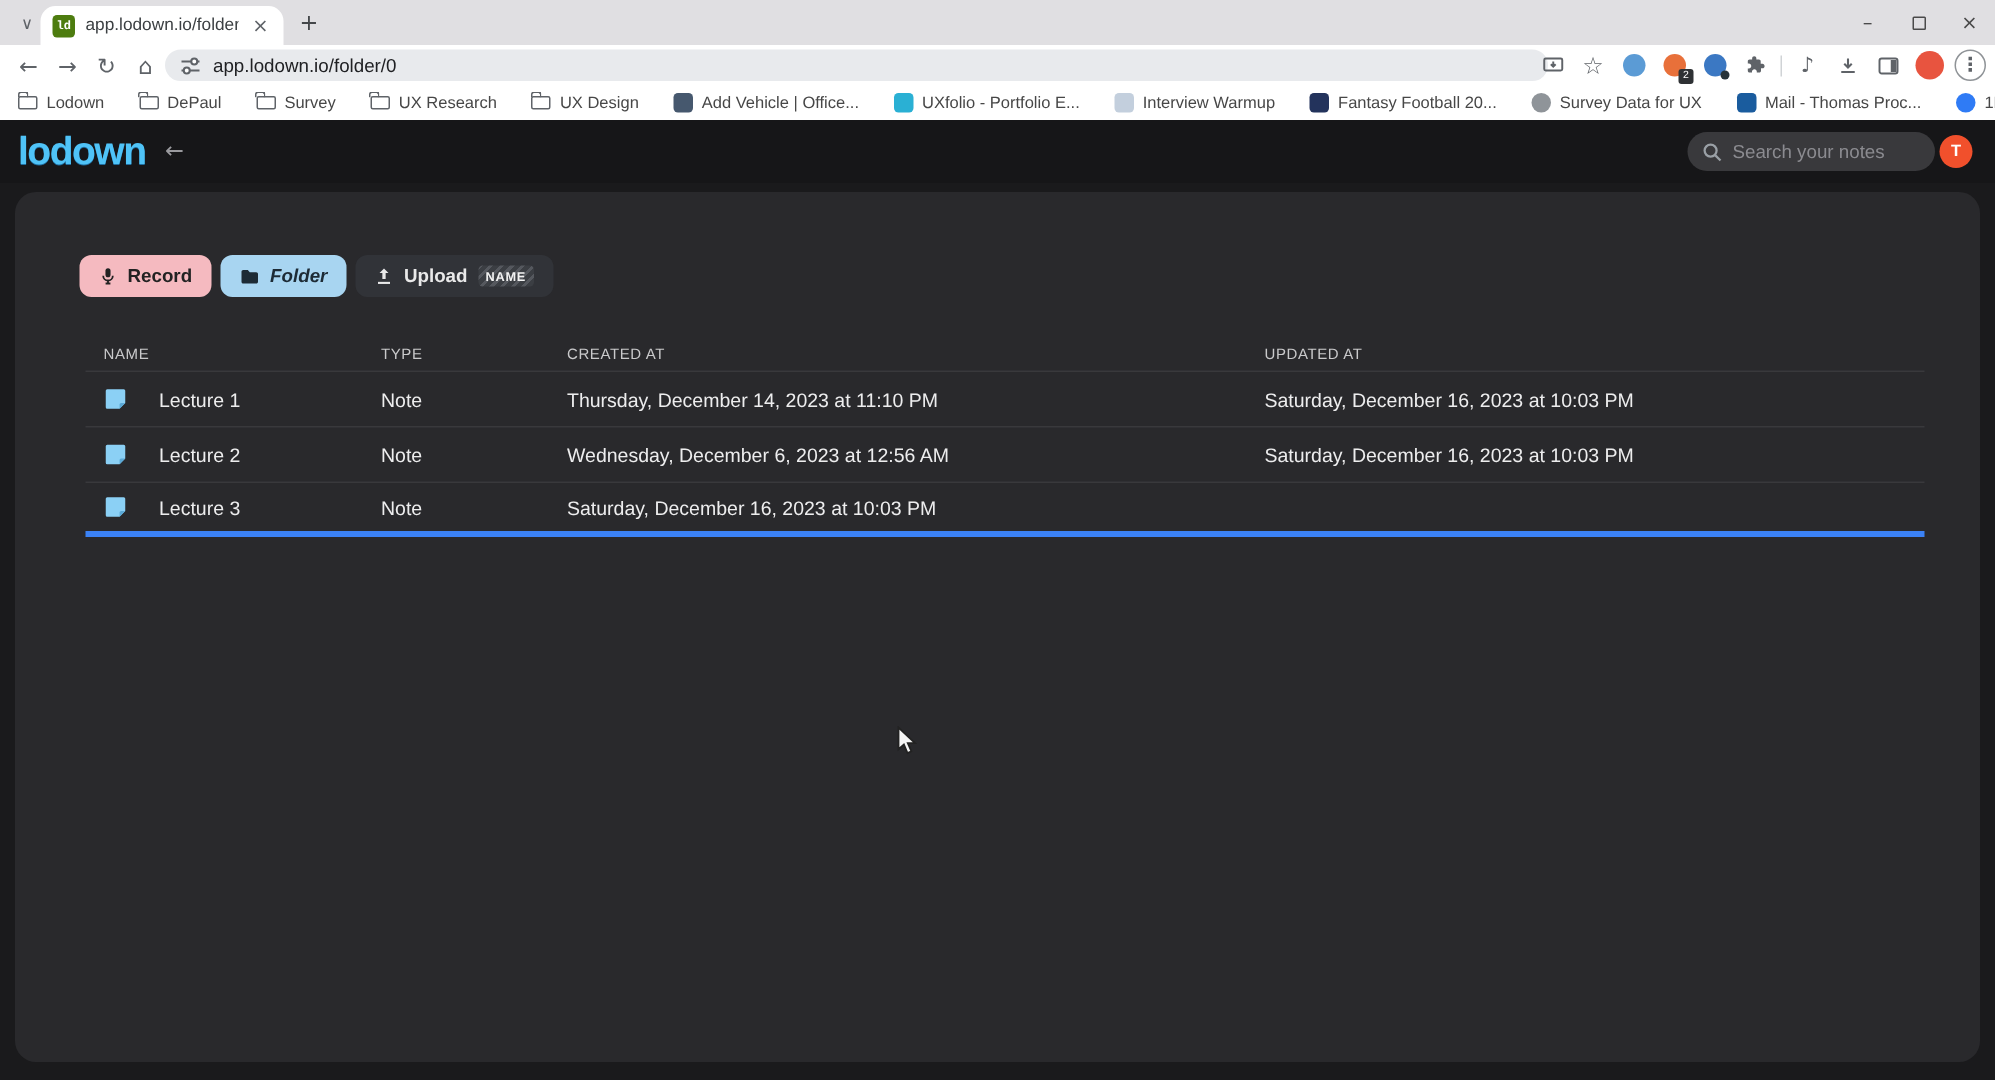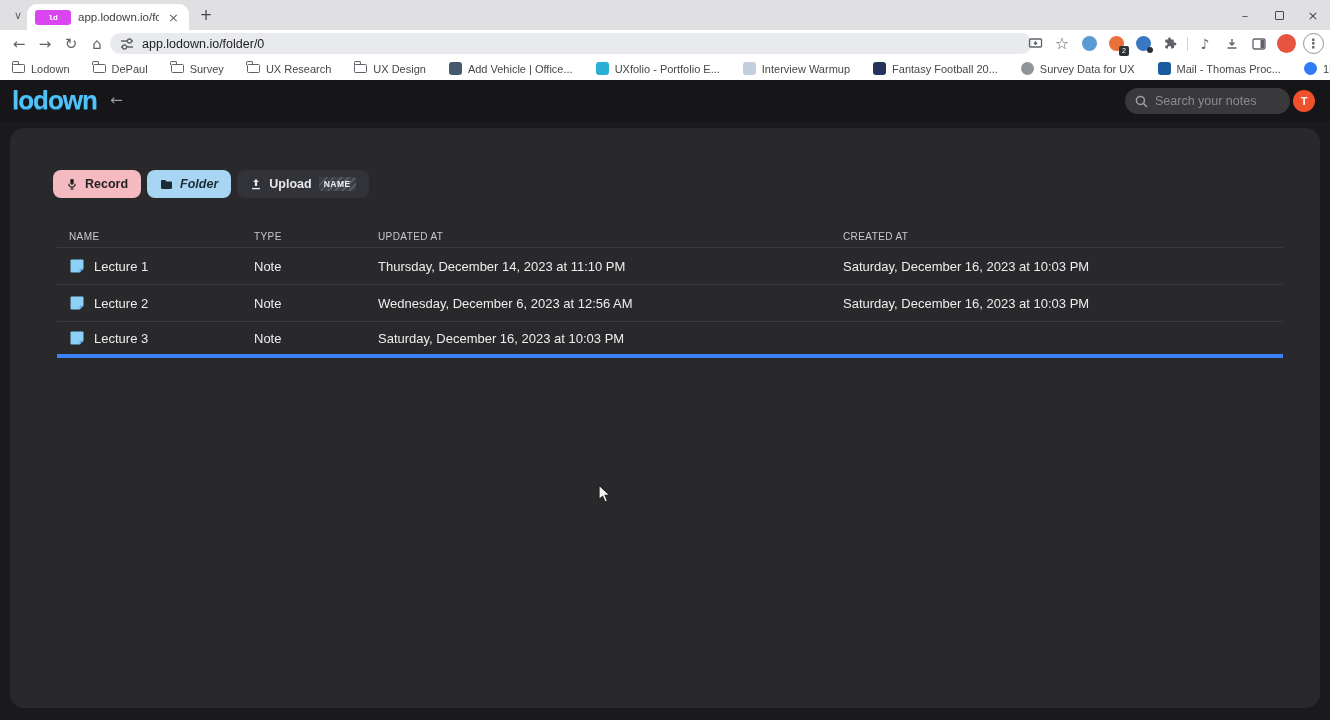--- a/index.html
+++ b/index.html
@@ -6,21 +6,21 @@
   html,body { width:1330px; height:720px; overflow:hidden;
     font-family:"Liberation Sans","DejaVu Sans",sans-serif; }
   .icon-glyph { font-family:"DejaVu Sans","Liberation Sans",sans-serif; }
 
   
   .tabstrip { position:absolute; left:0; top:0; width:1330px; height:30px; background:#e0dfe2; }
   .tab-search { position:absolute; left:8px; top:5px; width:20px; height:20px; border-radius:50%;
     color:#5f6368; font-size:11px; display:flex; align-items:center; justify-content:center; }
   .tab { position:absolute; left:27px; top:4px; width:162px; height:26px; background:#fff;
     border-radius:10px 10px 0 0; display:flex; align-items:center; padding:0 8px; gap:7px; }
-  .favicon { width:36px; height:15px; border-radius:3px; background:#d946ef; color:#fff;
+  .favicon { width:15px; height:15px; border-radius:3px; background:#4d7c0f; color:#fff;
     font-size:8px; font-weight:bold; display:flex; align-items:center; justify-content:center; flex:0 0 auto;font-family:Liberation Mono, monospace; }
   .tab-title { font-size:11.5px; color:#3c4043; white-space:nowrap; overflow:hidden; flex:1; }
   .tab-close { color:#5f6368; font-size:13px; padding:0 2px; }
   .newtab-btn { position:absolute; left:196px; top:5px; width:20px; height:20px; color:#44474a;
     font-size:15px; display:flex; align-items:center; justify-content:center; }
   .win-controls { position:absolute; right:0; top:0; height:30px; display:flex; }
   .win-btn { width:34px; height:30px; display:flex; align-items:center; justify-content:center;
     color:#4a4a4a; font-size:13px; }
   .win-restore { width:9px; height:9px; border:1.2px solid #4a4a4a; border-radius:1px; }
 
@@ -74,21 +74,21 @@
   .btn-folder { background:#a8d5f1; color:#1d2b36;font-style:italic; }
   .btn-upload { background:#313338; color:#e9e9e9; }
   .beta-badge { font-size:8.5px; font-weight:bold; letter-spacing:.5px; color:#f2f2f2; padding:2px 5px;
     border-radius:3px; background:repeating-linear-gradient(135deg,#55585e 0 2px,#3b3e43 2px 5px); }
 
   .note-table { position:absolute; left:47px; right:37px; top:98px; }
   .trow { display:grid; grid-template-columns:185px 124px 465px 1fr; align-items:center; padding:0 12px; }
   .thead { height:21px; font-size:10px; font-weight:normal; color:#c9c9cb; letter-spacing:.4px; }
   .tbody-row { height:37px; border-top:1px solid #39393c; font-size:13px; color:#ededee; }
   .tbody-row:last-child { border-bottom:4px solid #3b82f6; }
-  .name-cell { display:flex; align-items:center; gap:9px; }
+  .name-cell { display:flex; align-items:center; gap:21px; }
 
   .cursor { position:absolute; left:598px; top:484px; }
 </style>
 </head>
 <body>
 
 <div class="tabstrip">
   <div class="tab-search icon-glyph">∨</div>
   <div class="tab">
     <span class="favicon">ld</span>
@@ -251,22 +251,22 @@
         </svg>
         <span>Upload</span>
         <span class="beta-badge">NAME</span>
       </div>
     </div>
 
     <div class="note-table">
       <div class="trow thead">
         <span>NAME</span>
         <span>TYPE</span>
+        <span>CREATED AT</span>
         <span>UPDATED AT</span>
-        <span>CREATED AT</span>
       </div>
 
       <div class="trow tbody-row">
         <span class="name-cell">
           <svg width="16" height="16" viewBox="0 0 16 16">
             <path d="M2.5 1.5h11a1 1 0 0 1 1 1v8.2l-3.8 3.8H2.5a1 1 0 0 1-1-1v-11a1 1 0 0 1 1-1z" fill="#8bd0f5"></path>
             <path d="M14.5 10.7l-3.8 3.8v-2.8a1 1 0 0 1 1-1h2.8z" fill="#5aa8d6"></path>
           </svg>
           <span>Lecture 1</span>
         </span>

